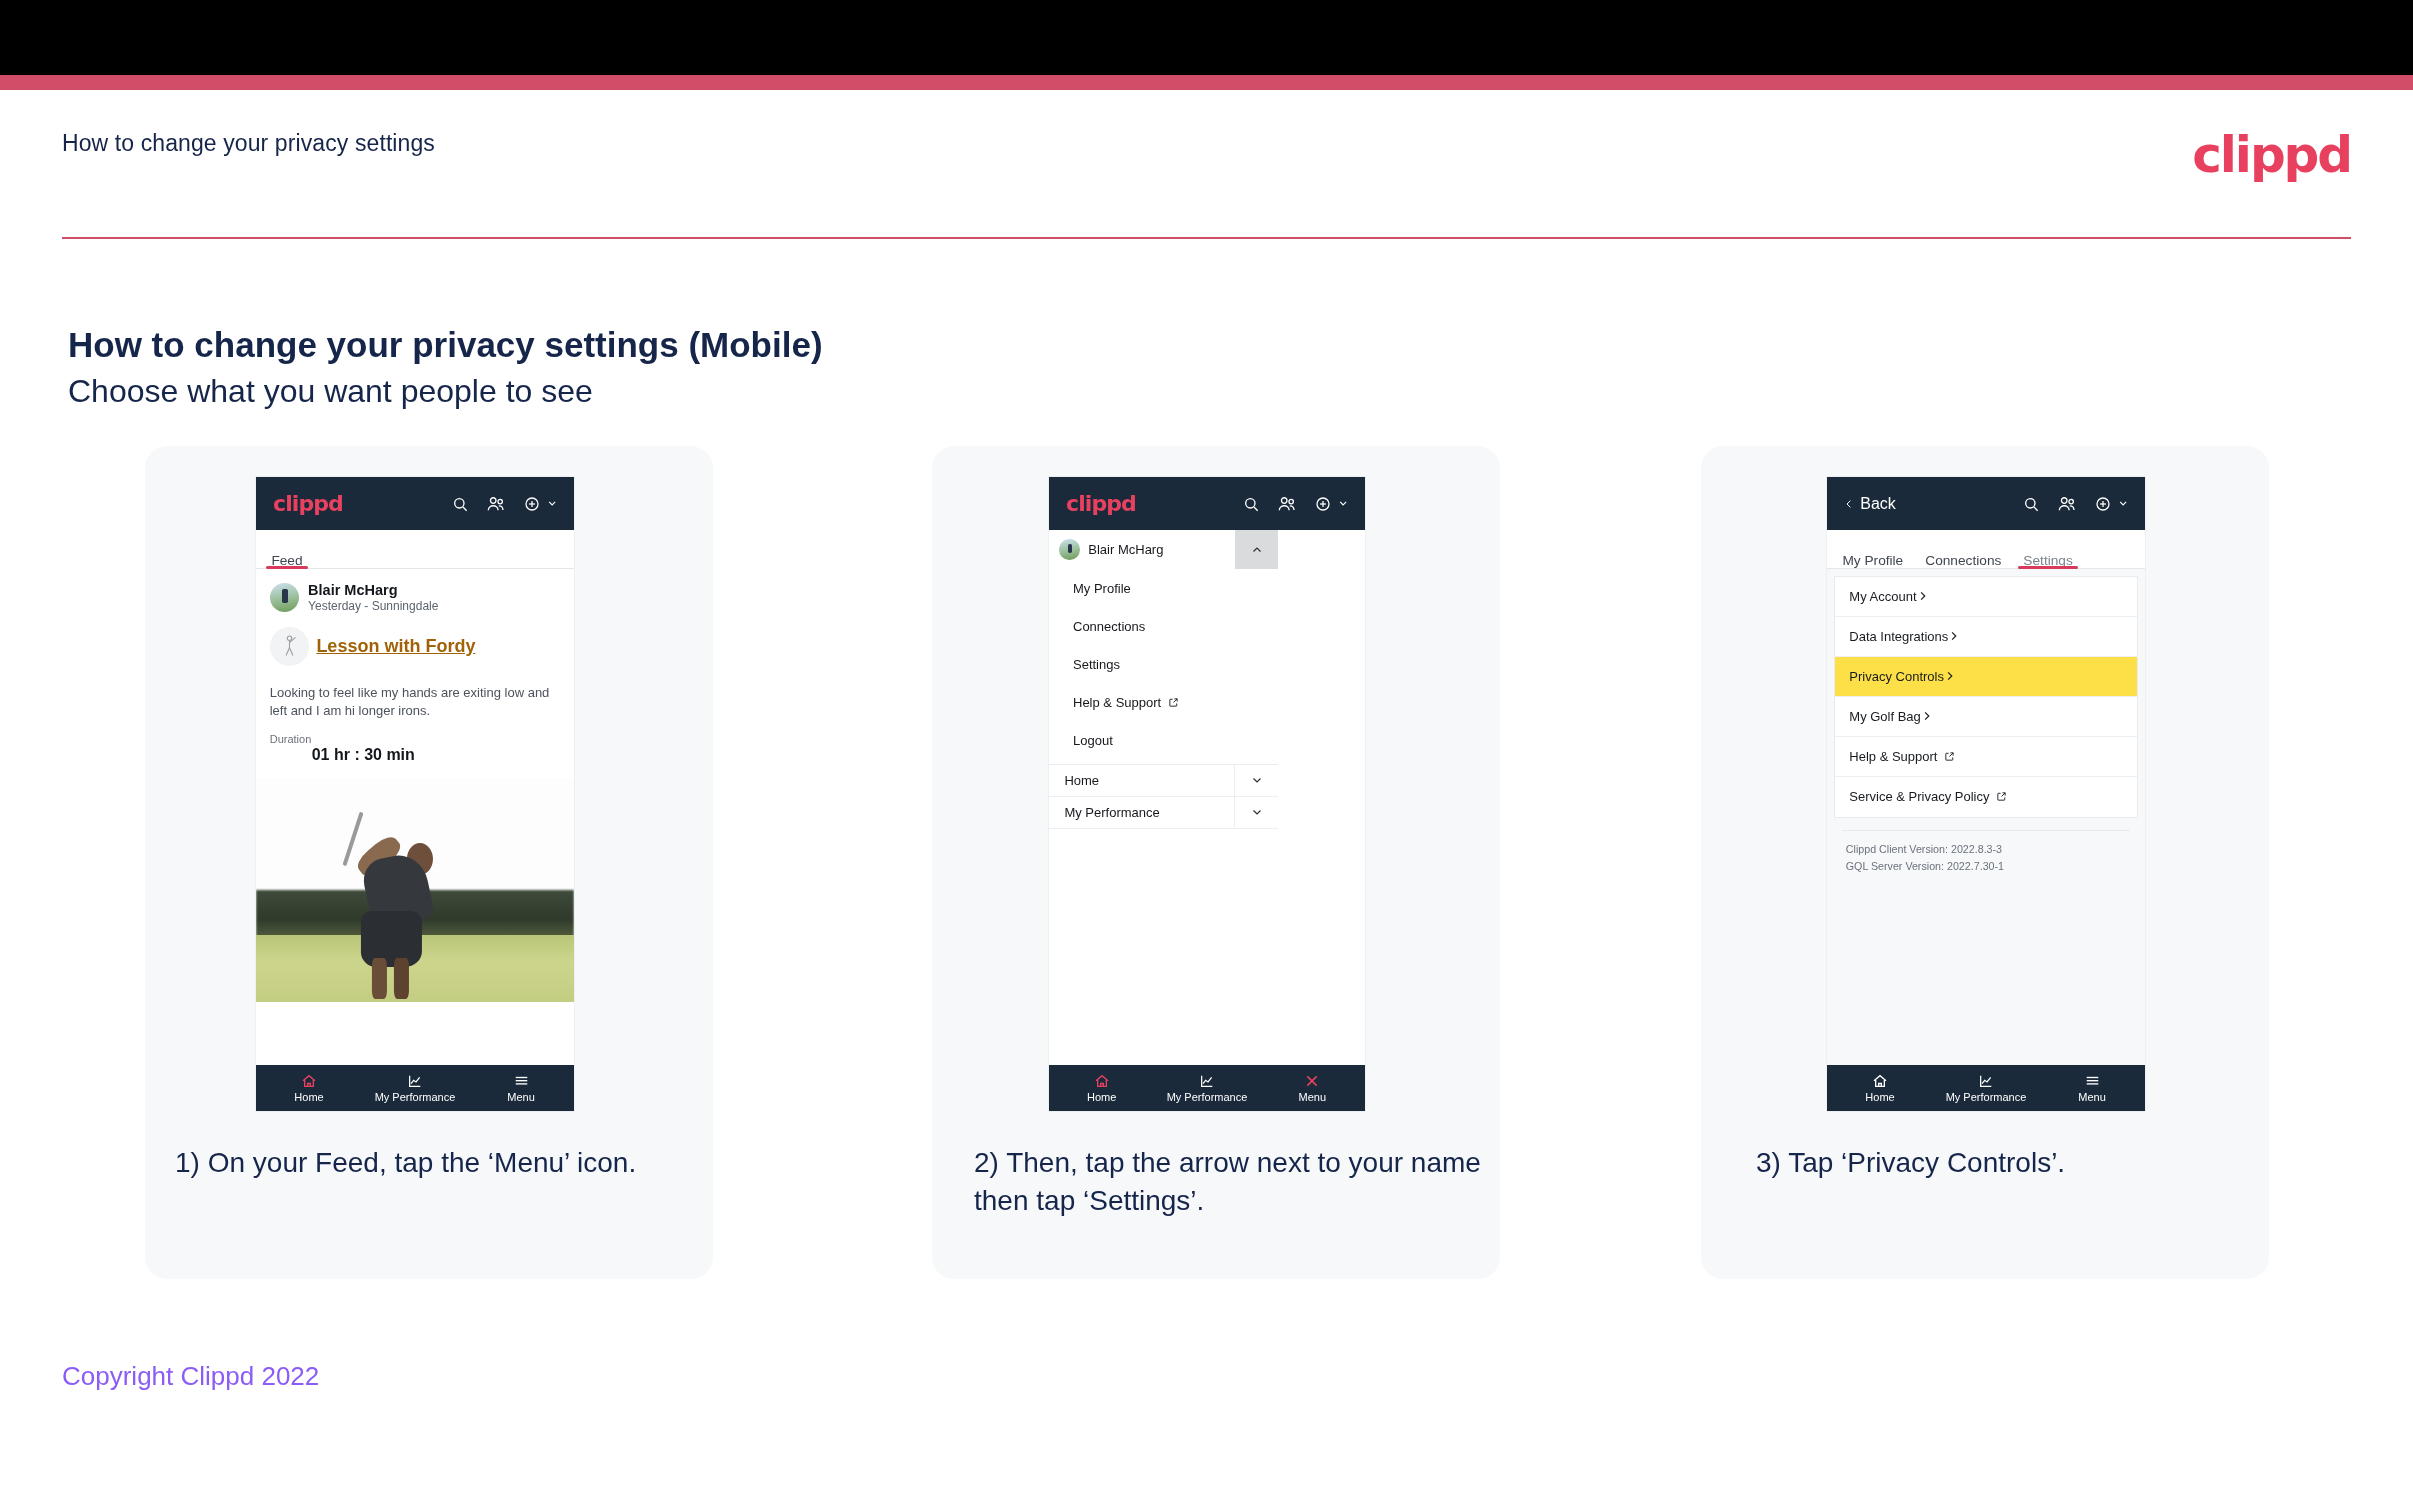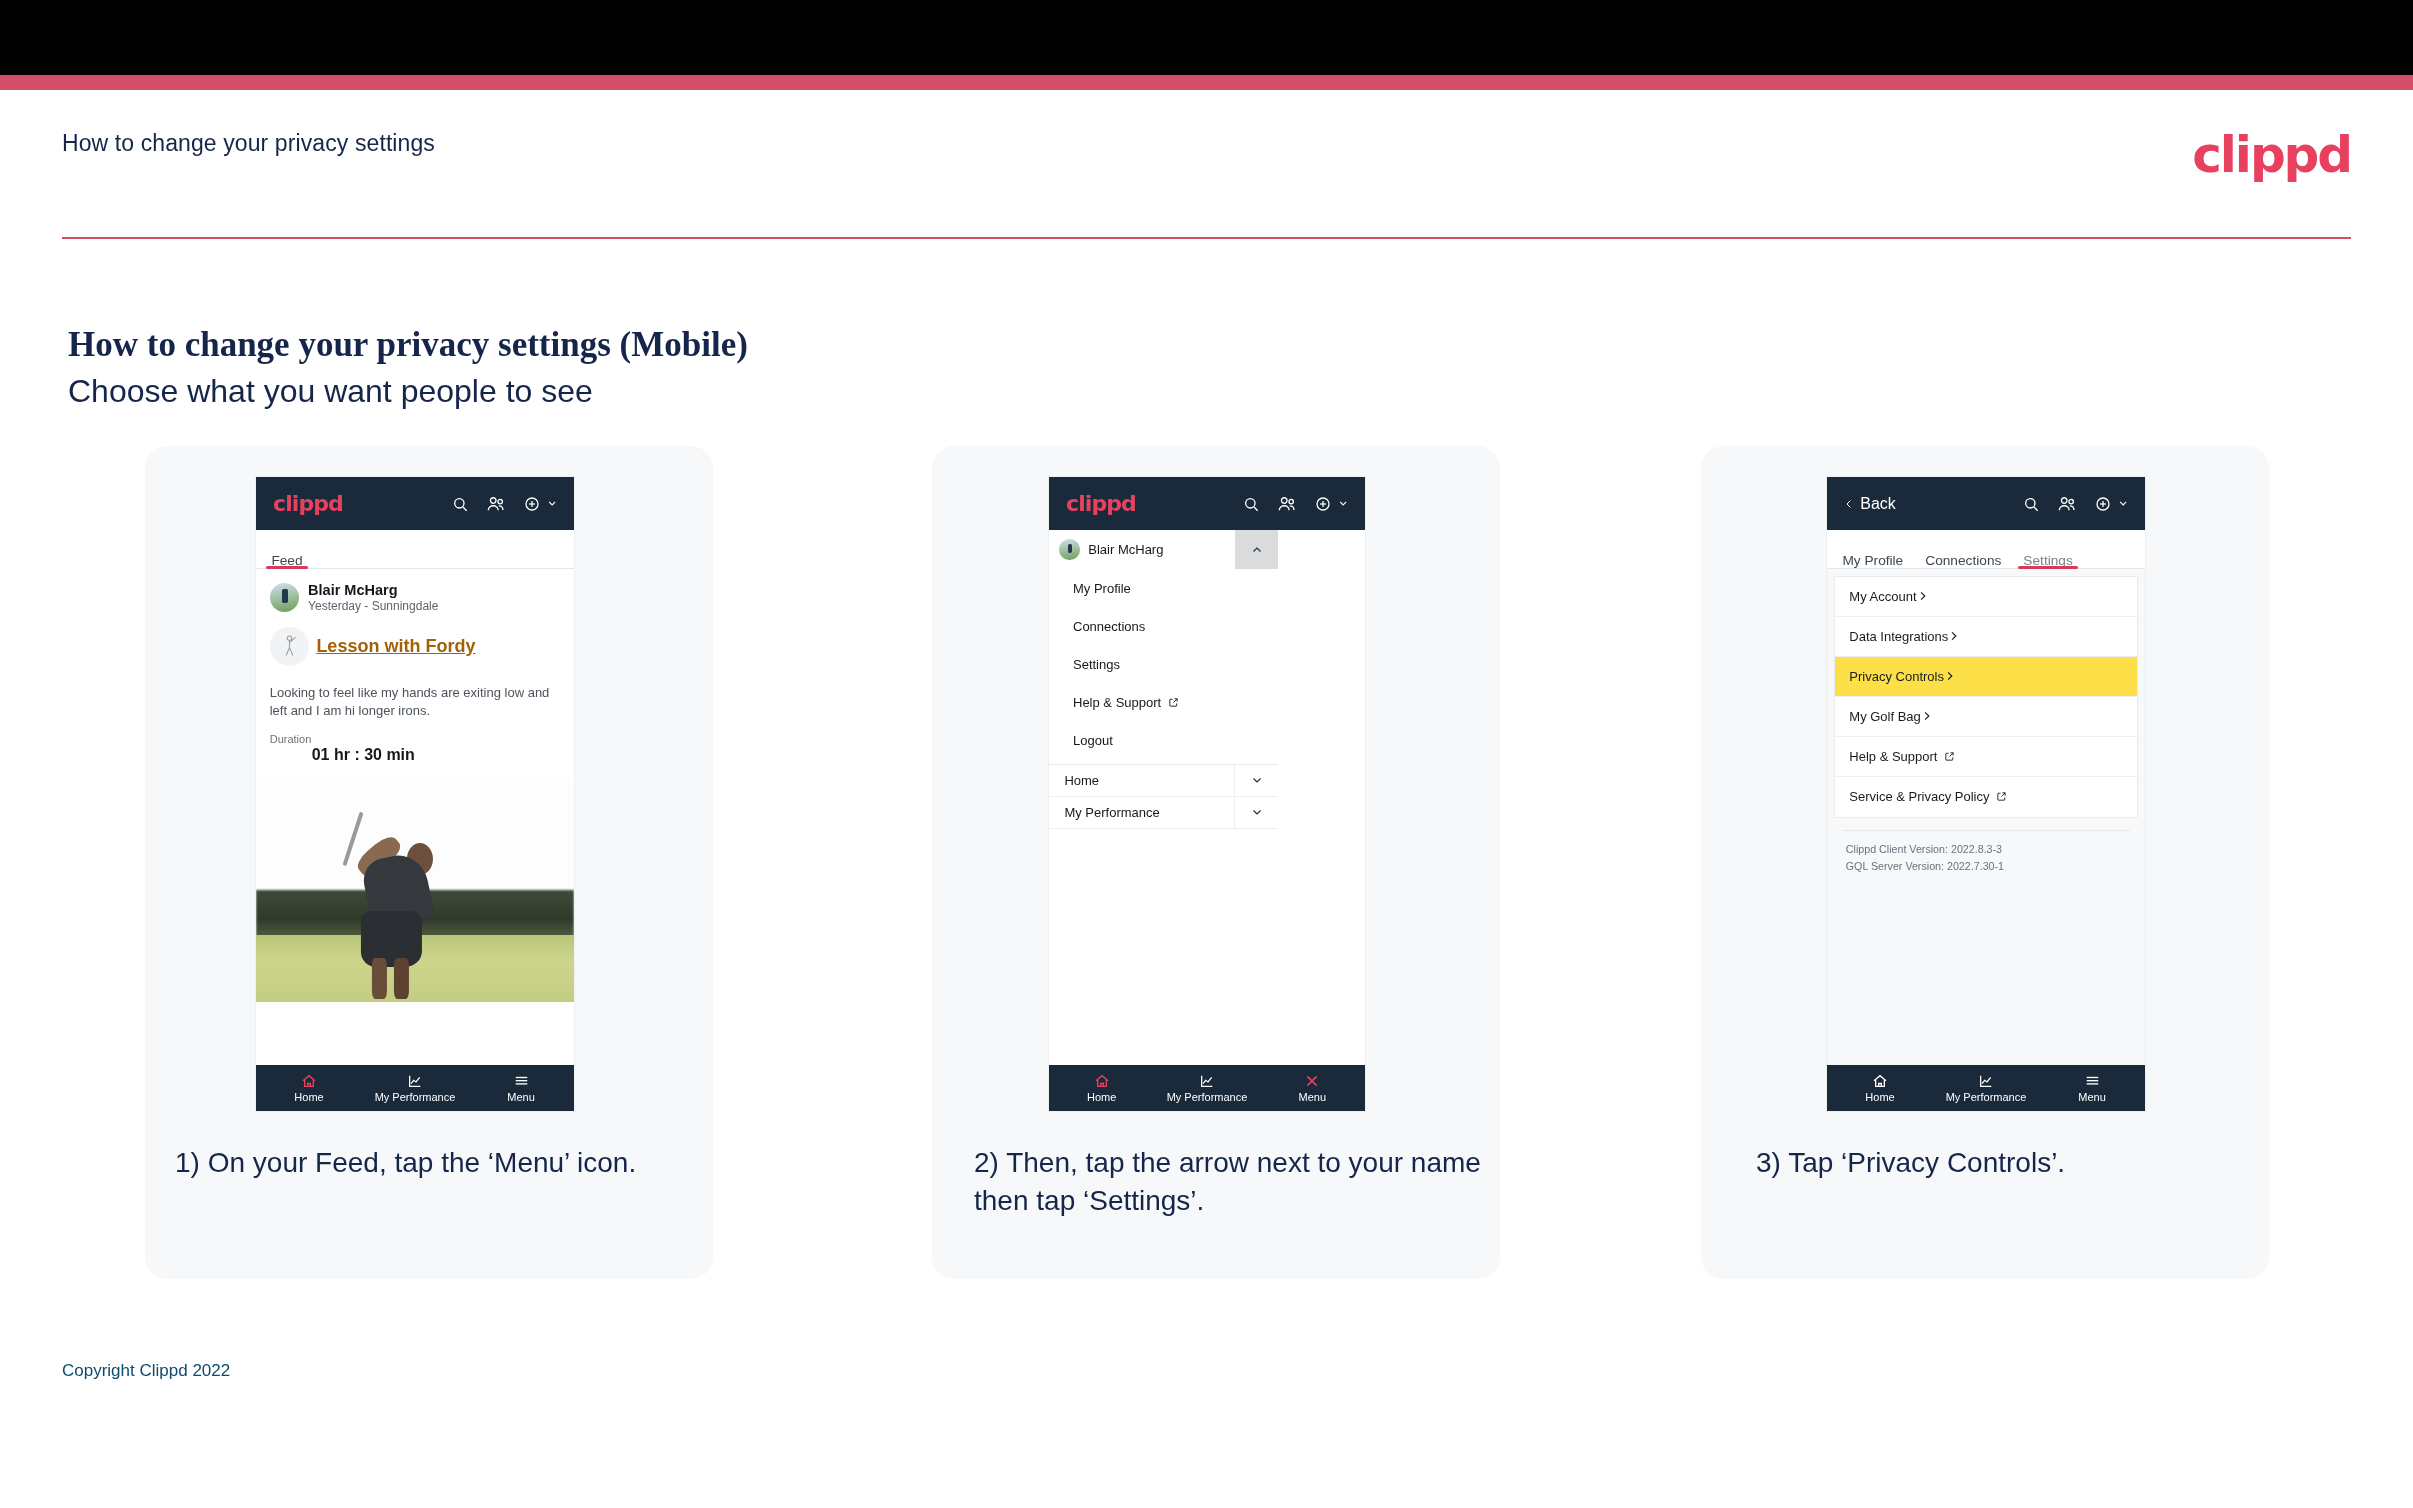--- a/index.html
+++ b/index.html
@@ -24,30 +24,30 @@
     letter-spacing:-2.1px; line-height:1;
     font-family:"DejaVu Sans", sans-serif;
   }
   .header-rule {
     position:absolute; left:62px; top:237px; width:2289px; height:1.7px;
     background:#d24e68;
   }
 
   .title-main {
     position:absolute; left:68px; top:325px;
-    font-size:35px; font-weight:bold; color:#16254a;font-family:Liberation Serif, serif;
+    font-size:35px; font-weight:bold; color:#16254a;
   }
   .title-sub {
     position:absolute; left:68px; top:373px;
     font-size:32px; color:#16254a; font-weight:400;
   }
 
   .footer-copy {
     position:absolute; left:62px; top:1361px;
-    font-size:17px; color:#0c4a6e;
+    font-size:26px; color:#8b5cf6;
   }
 
   
   .card {
     position:absolute; top:446px; width:568px; height:833px;
     background:#f6f8fa; border-radius:22px;
   }
   #card-1 { left:145px; }
   #card-2 { left:932px; }
   #card-3 { left:1701px; }

